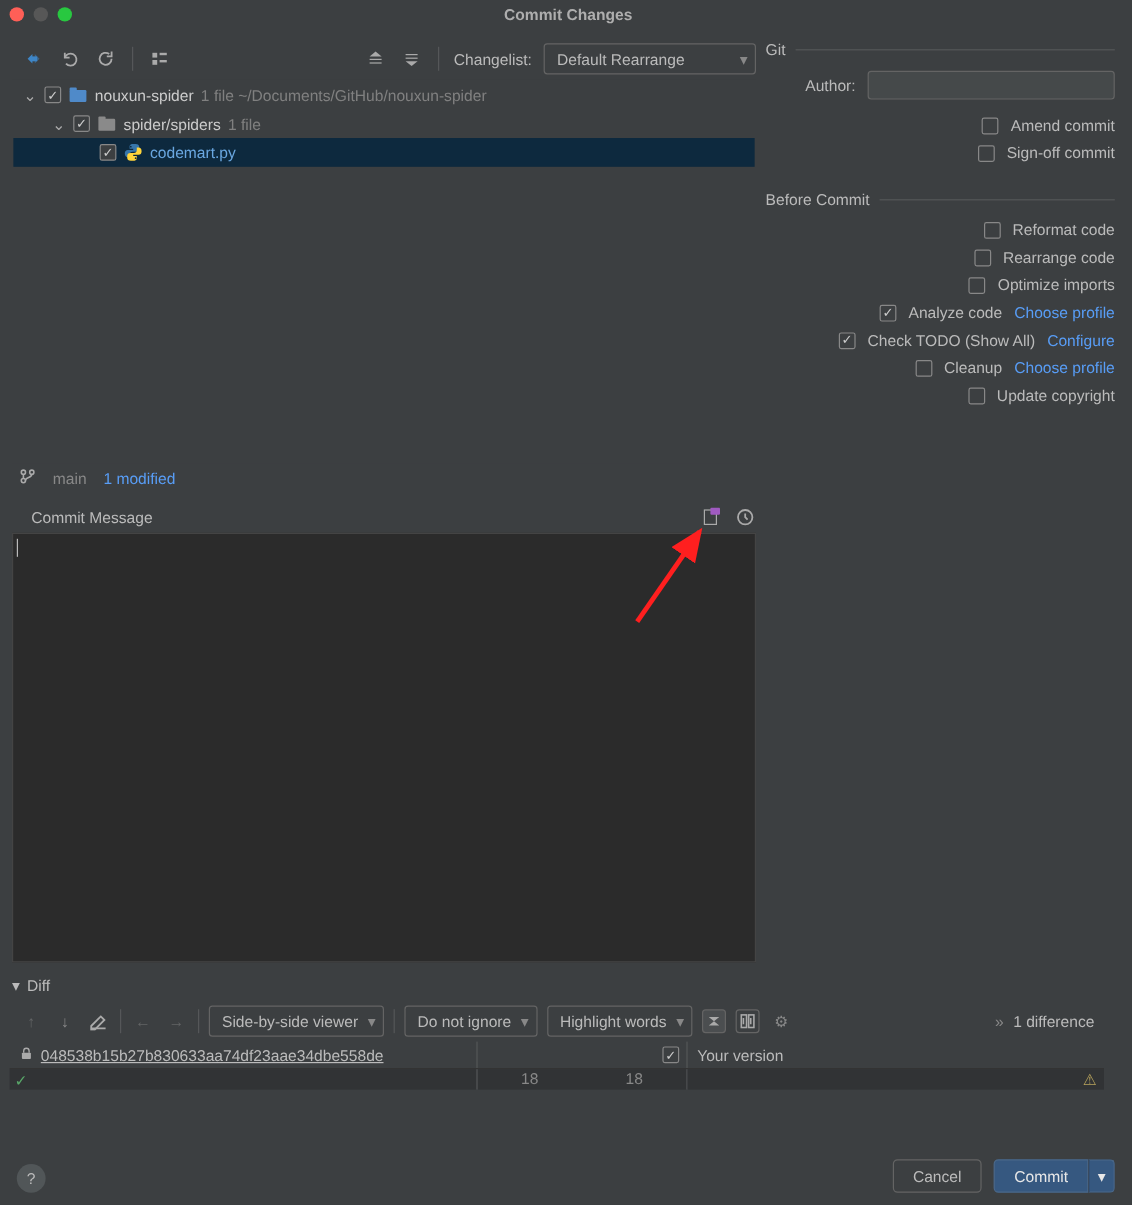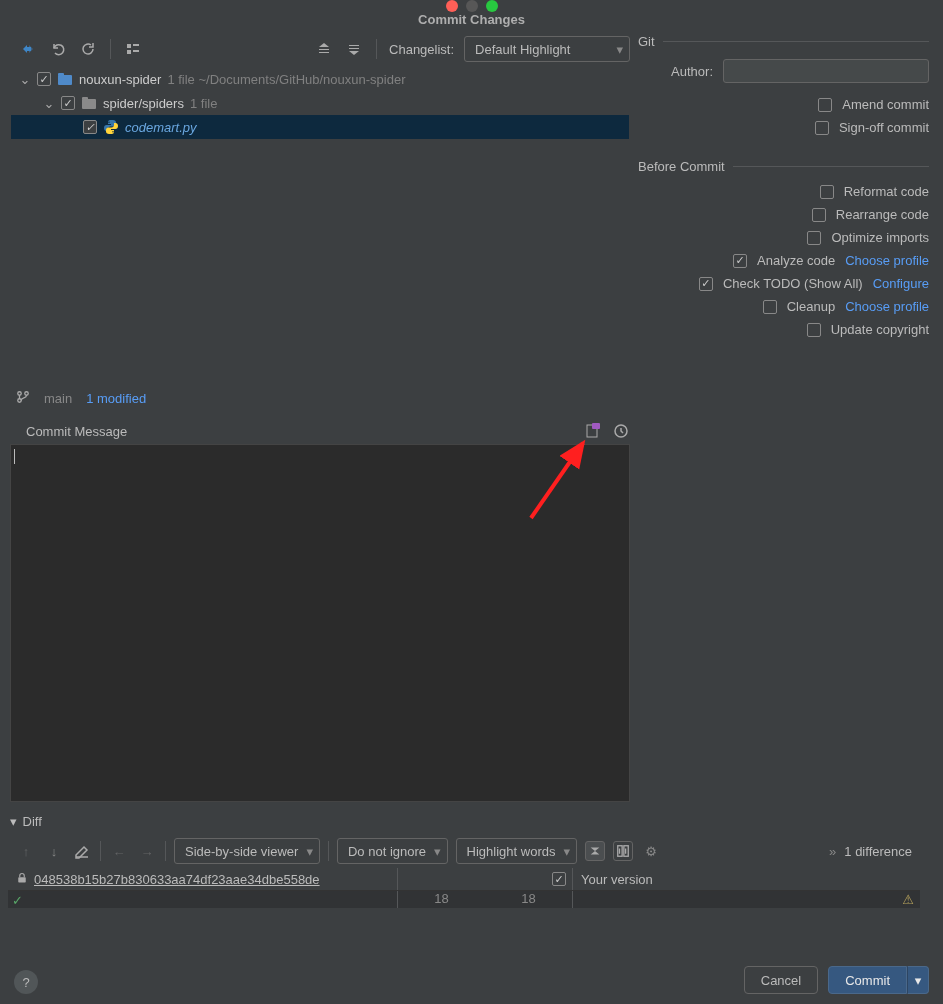--- a/index.html
+++ b/index.html
@@ -11,21 +11,21 @@
     --border:#555759;
     --sel:#0d293e;
     --blue:#4a87c7;
     --btn-blue:#365880;
     --link:#589df6;
     --input-border:#646464;
   }
   *{box-sizing:border-box;font-family:Helvetica,Arial,sans-serif;font-size:13px;}
   html,body{margin:0;padding:0;width:943px;height:1004px;background:var(--bg);color:var(--text);overflow:hidden;}
   
-  .titlebar{height:24px;display:flex;align-items:center;padding:0 8px;flex-direction:column;}
+  .titlebar{height:24px;display:flex;align-items:center;padding:0 8px;}
   .traffic{display:flex;gap:8px;}
   .dot{width:12px;height:12px;border-radius:50%;}
   .red{background:#ff5f57;}
   .yel{background:#575757;}
   .grn{background:#28c840;}
   .title{flex:1;text-align:center;font-weight:bold;color:#aeaeae;}
   
   .main{display:flex;height:calc(100% - 24px - 60px);}
   .left{width:630px;display:flex;flex-direction:column;padding:8px 0 0 10px;}
   .right{flex:1;padding:8px 14px 0 8px;}
@@ -34,21 +34,21 @@
   .tb-ico{width:20px;height:20px;display:flex;align-items:center;justify-content:center;color:#a9a9a9;}
   .tb-ico svg{width:16px;height:16px;}
   .tb-sep{width:1px;height:20px;background:var(--border);margin:0 2px;}
   .tb-spacer{flex:1;}
   .label{color:var(--text);}
   .combo{display:inline-flex;align-items:center;height:26px;border:1px solid var(--input-border);border-radius:3px;padding:0 6px 0 10px;background:var(--bg);color:var(--text);gap:8px;}
   .combo .arrow{color:#888;}
   
   .tree{flex:0 0 320px;background:var(--bg);border:1px solid transparent;overflow:auto;}
   .row{display:flex;align-items:center;height:24px;gap:6px;padding-left:8px;}
-  .row.sel{background:var(--sel);font-style:italic;}
+  .row.sel{background:var(--sel);}
   .chev{color:#aaa;width:12px;text-align:center;}
   .chk{width:14px;height:14px;border:1px solid #888;border-radius:2px;display:inline-flex;align-items:center;justify-content:center;background:var(--bg);}
   .chk.on::after{content:"✓";font-size:11px;color:#ccc;}
   .folder-ico,.py-ico{width:16px;height:16px;display:inline-flex;align-items:center;justify-content:center;}
   .folder-ico svg,.py-ico img{width:16px;height:16px;}
   .row-main{color:#ccc;}
   .row-dim{color:var(--text-dim);}
   .statusbar{height:24px;display:flex;align-items:center;gap:14px;padding:0 6px;color:#888;}
   .link{color:var(--link);}
   
@@ -152,21 +152,21 @@
       <span class="tb-ico">
         <svg viewBox="0 0 16 16" fill="#aaa">
             <path d="M3 10h10l-5 4z"></path>
             <rect x="3" y="4" width="10" height="1"></rect>
             <rect x="3" y="7" width="10" height="1"></rect>
           </svg>
       </span>
       <span class="tb-sep"></span>
       <span class="label">Changelist:</span>
       <div class="combo">
-        <span>Default Highlight</span>
+        <span>Default Rearrange</span>
         <span style="width:30px"></span>
         <span class="arrow">▾</span>
       </div>
     </div>
 
     <div class="tree">
       <div class="row">
         <span class="chev">⌄</span>
         <span class="chk on"></span>
         <span class="folder-ico">

